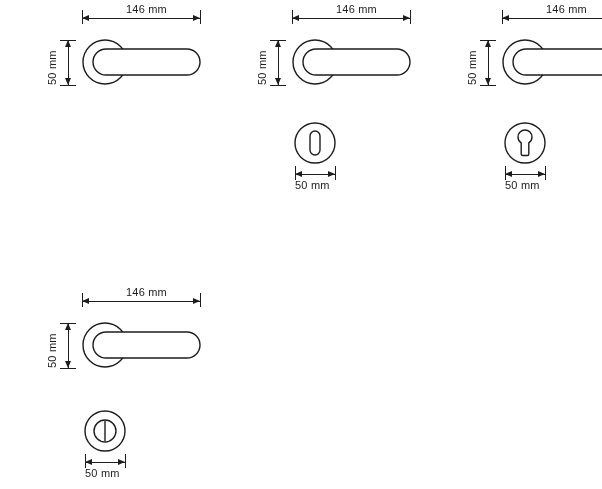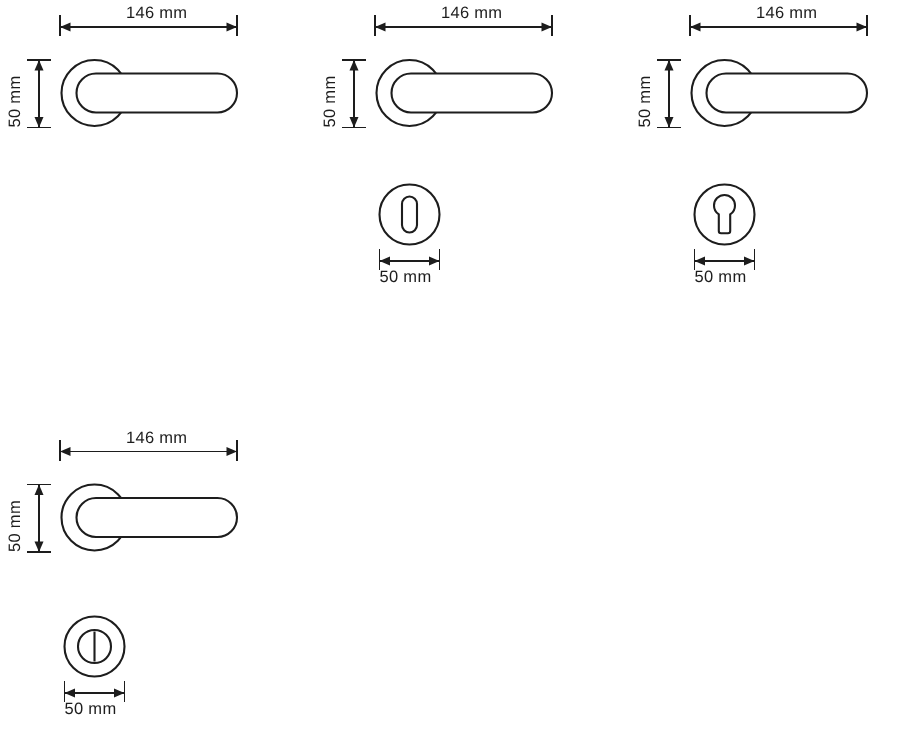--- a/index.html
+++ b/index.html
@@ -1,21 +1,21 @@
 <!DOCTYPE html>
 <html><head>
 <meta charset="utf-8">
 <style>
   html,body{margin:0;padding:0;background:#ffffff;}
   body{
     width:602px;height:489px;position:relative;overflow:hidden;
     font-family:"Liberation Sans","DejaVu Sans",sans-serif;
     color:#1a1a1a;
   }
-  .panel{position:absolute;}
+  .panel{position:absolute;margin-left:42px;}
   .dimtext{
     position:absolute;
     font-size:11px;
     letter-spacing:0.2px;
     color:#1d1d1d;
     white-space:nowrap;
     line-height:1;
   }
   .dimtext.vert{
     transform-origin:0 0;

